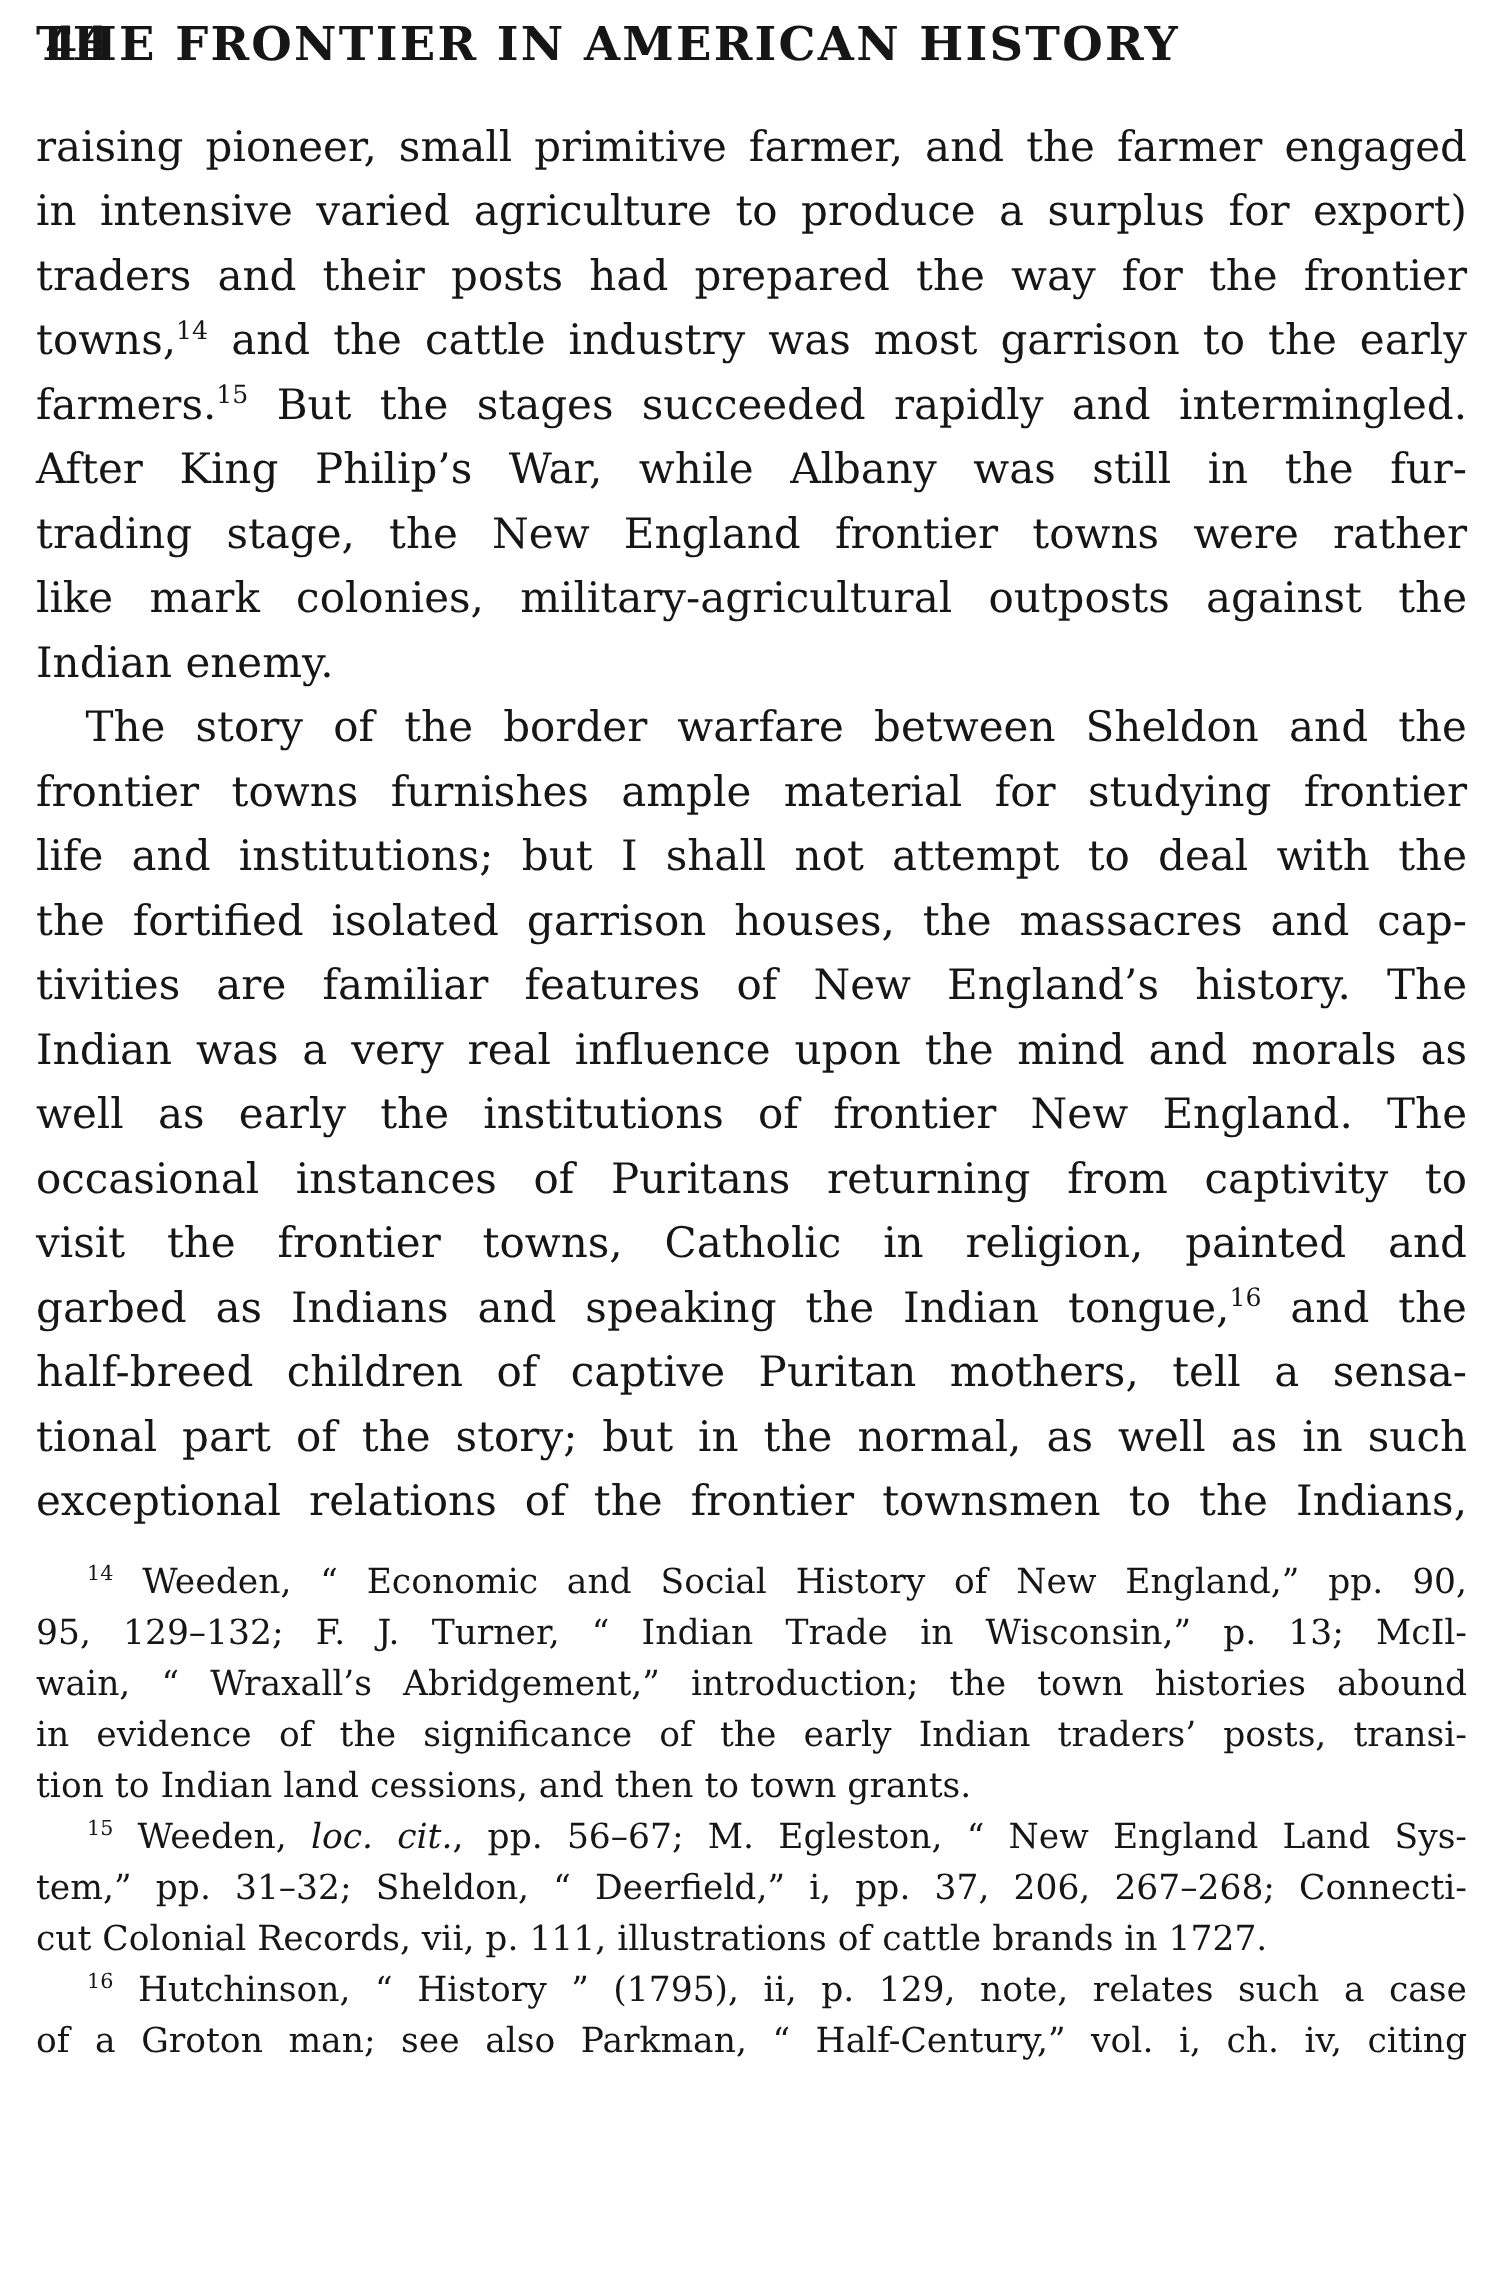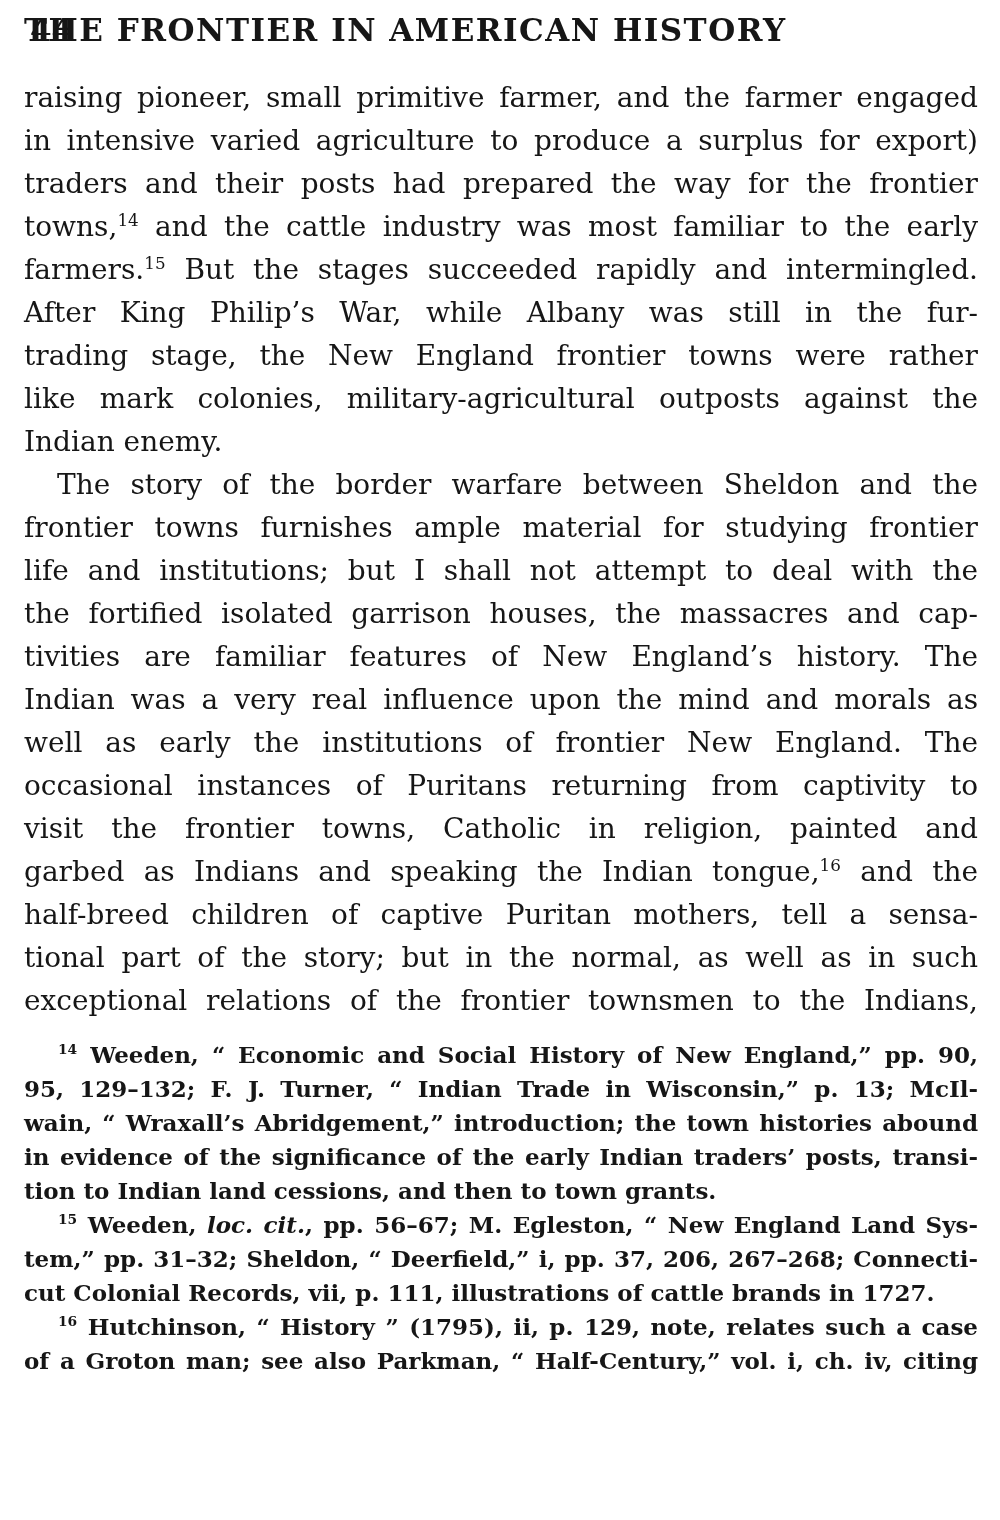--- a/index.html
+++ b/index.html
@@ -53,21 +53,20 @@
   }
   sup.fnref {
     font-size: 0.60em;
     line-height: 0;
     vertical-align: super;
   }
   .footnotes {
     margin-top: 16px;
     font-size: 23px;
     line-height: 34px;
-    font-weight: bold;
   }
   .footnotes .line.indent {
     text-indent: 34px;
   }
   .italic {
     font-style: italic;
   }
 </style>
 </head>
 <body>
@@ -76,21 +75,21 @@
   <header class="running-head">
     <span class="page-num">44</span>
     <span class="head-title">THE FRONTIER IN AMERICAN HISTORY</span>
   </header>
 
   <main class="body-text" id="body-container">
       <div class="para">
         <div class="line"><span>raising pioneer, small primitive farmer, and the farmer engaged</span></div>
         <div class="line"><span>in intensive varied agriculture to produce a surplus for export)</span></div>
         <div class="line"><span>traders and their posts had prepared the way for the frontier</span></div>
-        <div class="line"><span>towns,</span><sup class="fnref">14</sup><span> and the cattle industry was most familiar to the early</span></div>
+        <div class="line"><span>towns,</span><sup class="fnref">14</sup><span> and the cattle industry was most garrison to the early</span></div>
         <div class="line"><span>farmers.</span><sup class="fnref">15</sup><span> But the stages succeeded rapidly and intermingled.</span></div>
         <div class="line"><span>After King Philip’s War, while Albany was still in the fur-</span></div>
         <div class="line"><span>trading stage, the New England frontier towns were rather</span></div>
         <div class="line"><span>like mark colonies, military-agricultural outposts against the</span></div>
         <div class="line last"><span>Indian enemy.</span></div>
       </div>
       <div class="para">
         <div class="line indent"><span>The story of the border warfare between Sheldon and the</span></div>
         <div class="line"><span>frontier towns furnishes ample material for studying frontier</span></div>
         <div class="line"><span>life and institutions; but I shall not attempt to deal with the</span></div>

